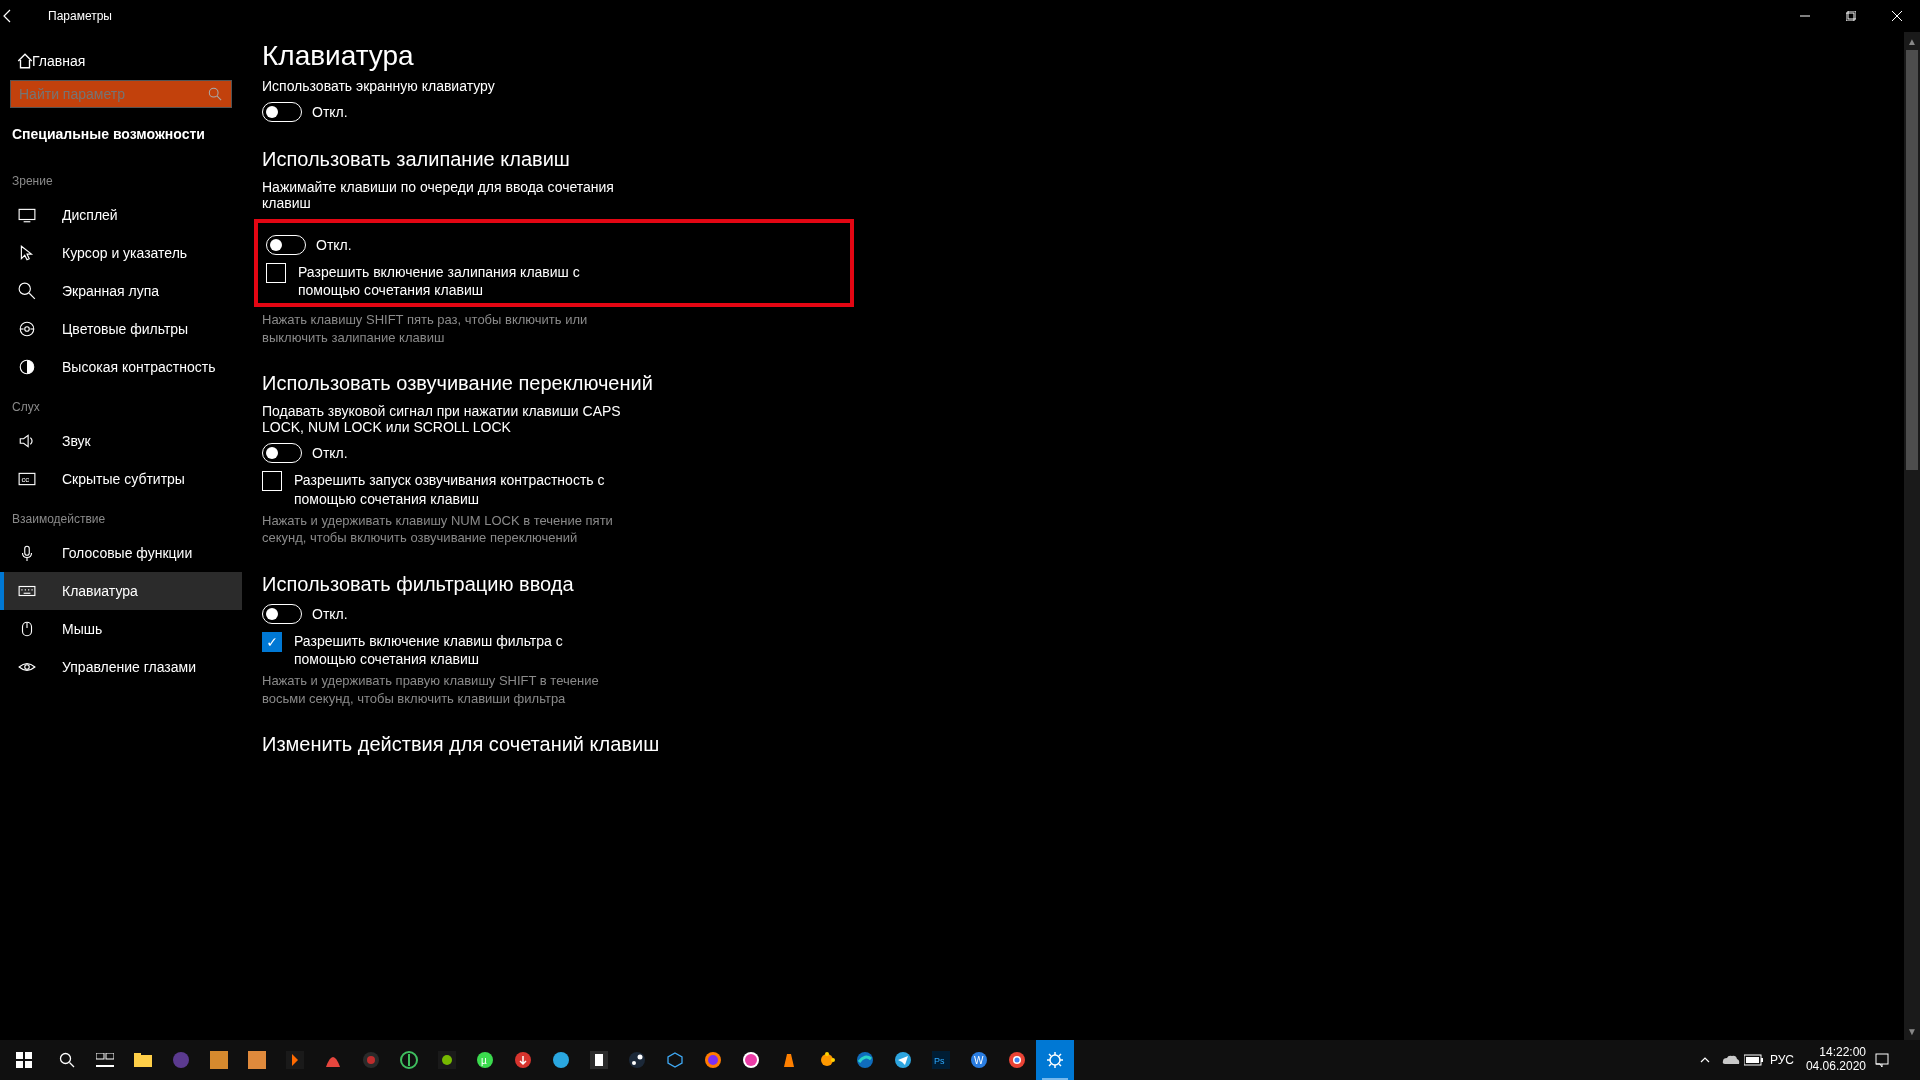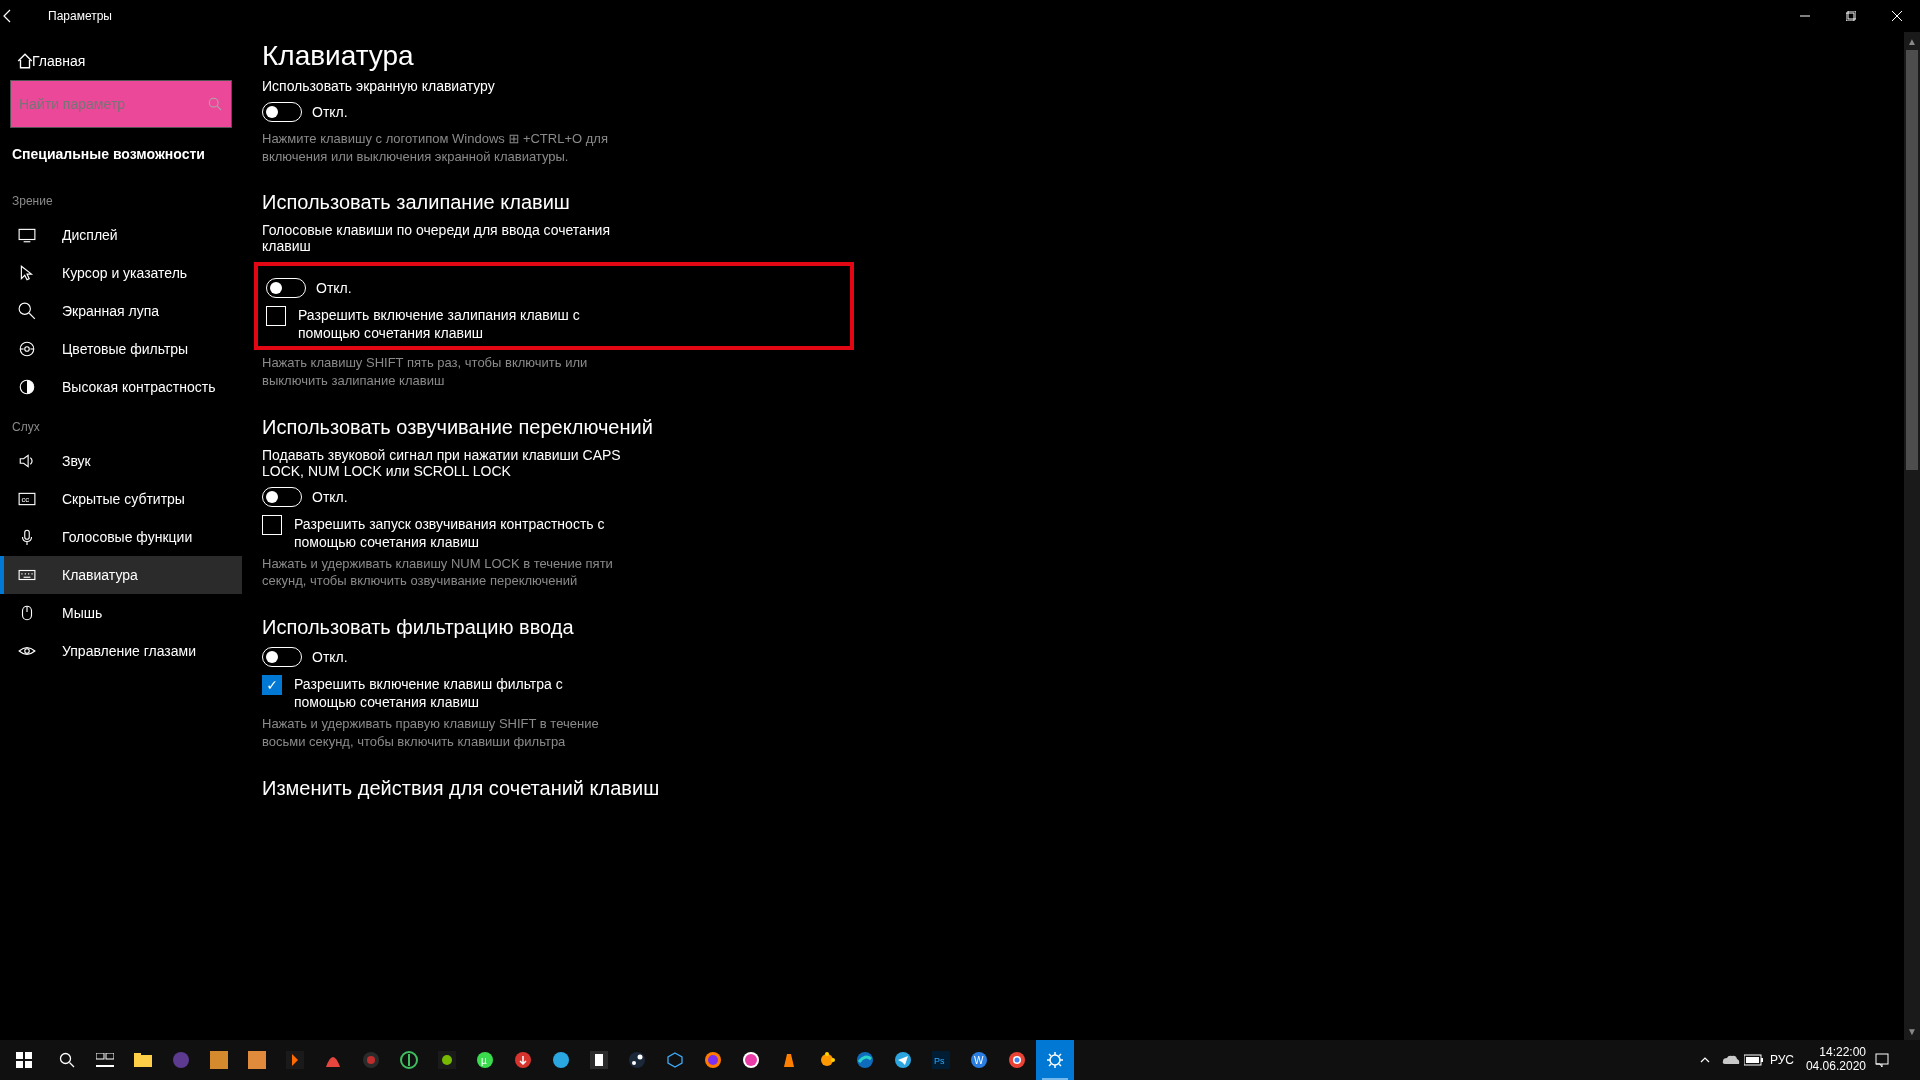--- a/index.html
+++ b/index.html
@@ -15,21 +15,21 @@
 .winbar .ctrl svg { width: 10px; height: 10px; }
 
 
 .main { flex: 1; display: flex; min-height: 0; }
 
 
 .sidebar { width: 242px; background: #000; display: flex; flex-direction: column; padding-top: 12px; }
 .home-row { display: flex; align-items: center; gap: 0; padding: 8px 16px 10px 16px; font-size: 14px; }
 .home-row .icon { width: 16px; text-align: center; }
 .search-wrap { padding: 0 10px 12px 10px; }
-.search { height: 48px; border: 1px solid #535353; background: #ec4899; display: flex; align-items: center; }
+.search { height: 28px; border: 1px solid #535353; background: #c2410c; display: flex; align-items: center; }
 .search input { flex: 1; background: transparent; border: none; outline: none; color: #fff; font-size: 14px; padding: 0 8px; }
 .search .sicon { width: 28px; text-align: center; color: #aaa; font-size: 14px; }
 .crumb { padding: 6px 12px 18px 12px; font-size: 14px; font-weight: 600; color: #fff; }
 .group-label { padding: 14px 12px 8px 12px; font-size: 12px; color: #8a8a8a; }
 .nav-item { display: flex; align-items: center; gap: 16px; padding: 10px 14px; font-size: 14px; color: #fff; border-left: 4px solid transparent; }
 .nav-item .icon { width: 28px; text-align: center; color: #fff; font-size: 14px; }
 .nav-item.selected { background: #2b2b2b; border-left: 4px solid #0078d4; }
 
 
 .content { flex: 1; position: relative; background: #000; }
@@ -188,20 +188,21 @@
     <div class="nav-item">
       <span class="icon">
           <svg class="sqicon" viewBox="0 0 16 16">
             <rect x="1" y="3" width="14" height="10" stroke="#fff" fill="none"></rect>
             <text x="3" y="11" font-size="7" fill="#fff">cc</text>
           </svg>
         </span>
       <span>Скрытые субтитры</span>
     </div>
 
+    <div class="group-label">Взаимодействие</div>
     <div class="nav-item">
       <span class="icon">
           <svg class="sqicon" viewBox="0 0 16 16">
             <rect x="6" y="2" width="4" height="8" rx="2" stroke="#fff" fill="none"></rect>
             <path d="M4 8 Q4 12 8 12 Q12 12 12 8" stroke="#fff" fill="none"></path>
             <line x1="8" y1="12" x2="8" y2="15" stroke="#fff"></line>
           </svg>
         </span>
       <span>Голосовые функции</span>
     </div>
@@ -240,24 +241,23 @@
 
   <div class="content">
     <div class="content-inner">
       <div class="page-title">Клавиатура</div>
 
       <div class="desc">Использовать экранную клавиатуру</div>
       <div class="toggle-row">
         <div class="toggle"></div>
         <span class="toggle-label">Откл.</span>
       </div>
-      <div class="hint">Нажмите клавишу с логотипом Windows ⊞ +CTRL+O для включения или выключения экранной клавиатуры.</div>
 
       <div class="subhead">Использовать залипание клавиш</div>
-      <div class="desc">Голосовые клавиши по очереди для ввода сочетания клавиш</div>
+      <div class="desc">Нажимайте клавиши по очереди для ввода сочетания клавиш</div>
       <div class="highlight">
         <div class="toggle-row">
           <div class="toggle"></div>
           <span class="toggle-label">Откл.</span>
         </div>
         <div class="check-row">
           <div class="checkbox"></div>
           <span class="check-label">Разрешить включение залипания клавиш с помощью сочетания клавиш</span>
         </div>
       </div>

